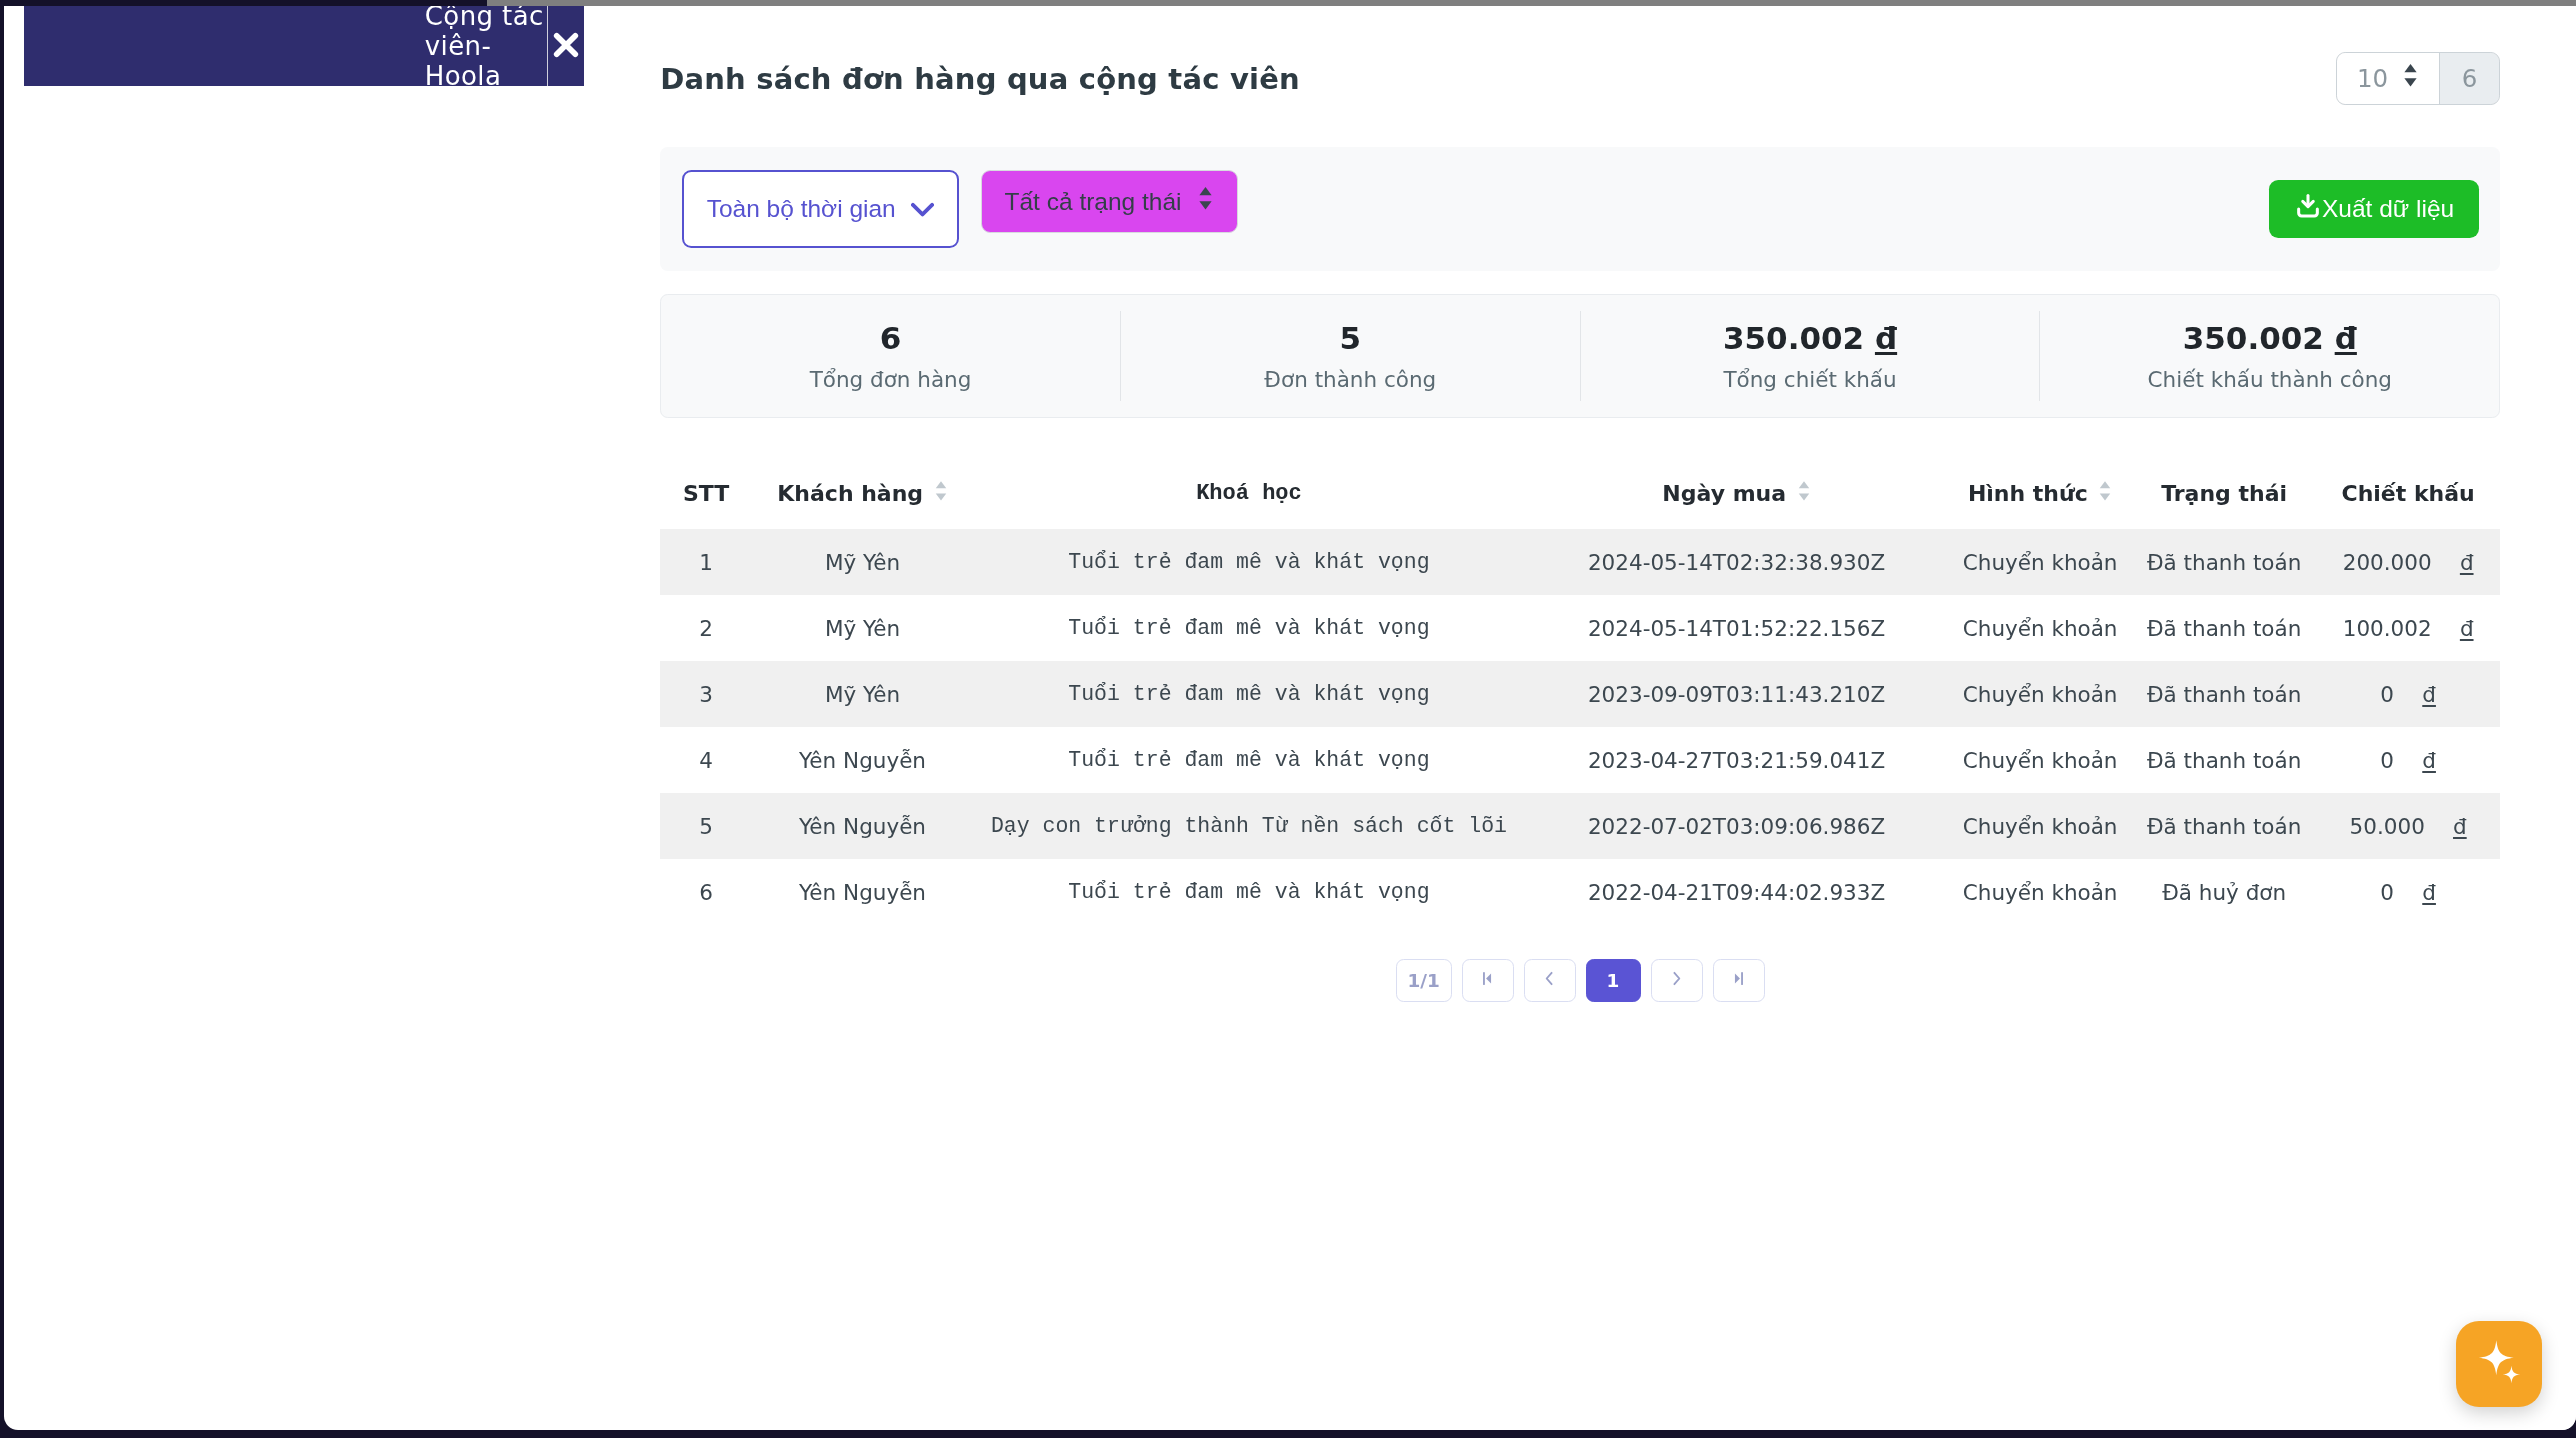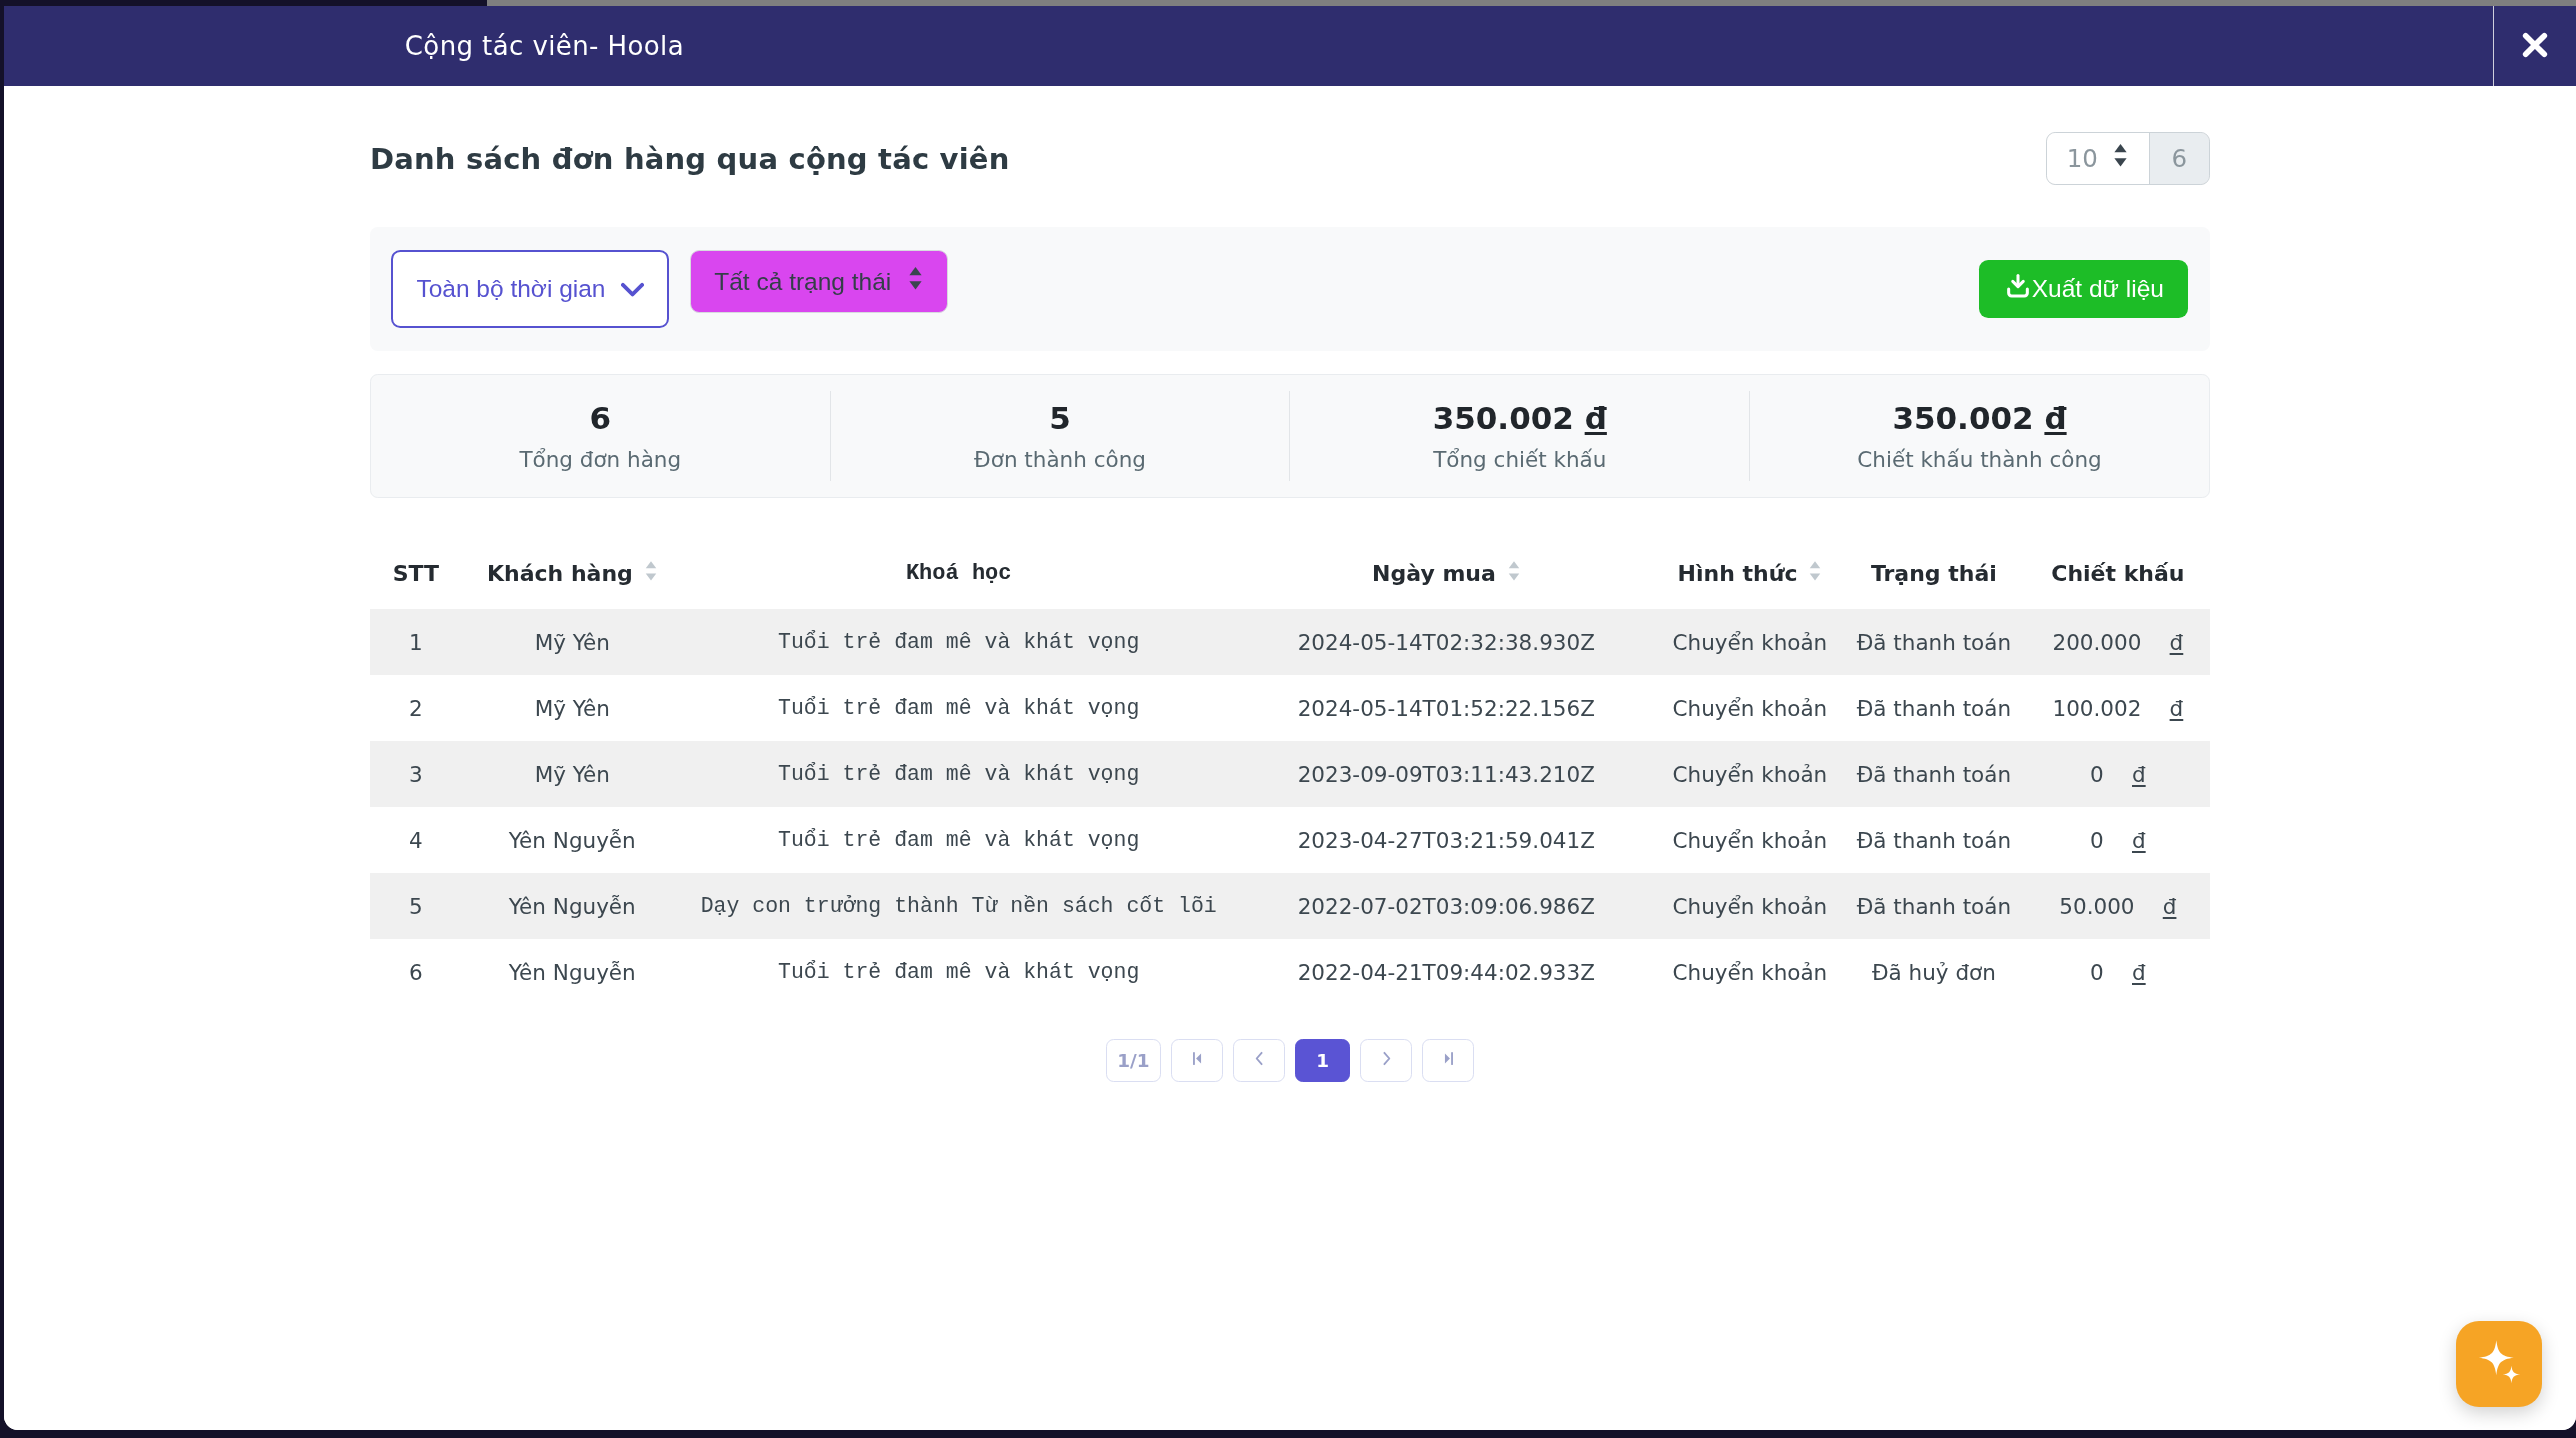--- a/index.html
+++ b/index.html
@@ -8,24 +8,25 @@
     font-family: "DejaVu Sans", "Liberation Sans", sans-serif;
     background: #141129;
     position: relative;
   }
   
   .top-strip { position: absolute; top: 0; left: 0; right: 0; height: 6.1px; background: #7f7f7f; }
   .top-strip-dark { position: absolute; top: 0; left: 0; width: 487px; height: 6.1px; background: #141129; }
 
   .modal {
     position: absolute; top: 6.1px; left: 3.8px; right: 0; bottom: 7.7px;
-    display: flex; flex-direction: column;
+    display: flex; flex-direction: row;
     background: #ffffff;
     border-bottom-left-radius: 14px; border-bottom-right-radius: 14px;
     overflow: hidden;
+    padding-left: 20px;
   }
   .modal-header {
     height: 80px; flex: 0 0 80px;
     background: #2f2d6e;
     display: flex; align-items: center;
     color: #ffffff;
   }
   .modal-title { margin-left: 401px; font-size: 26px; font-weight: 500; letter-spacing: 0.4px; }
   .header-spacer { flex: 1; }
   .close-area {

